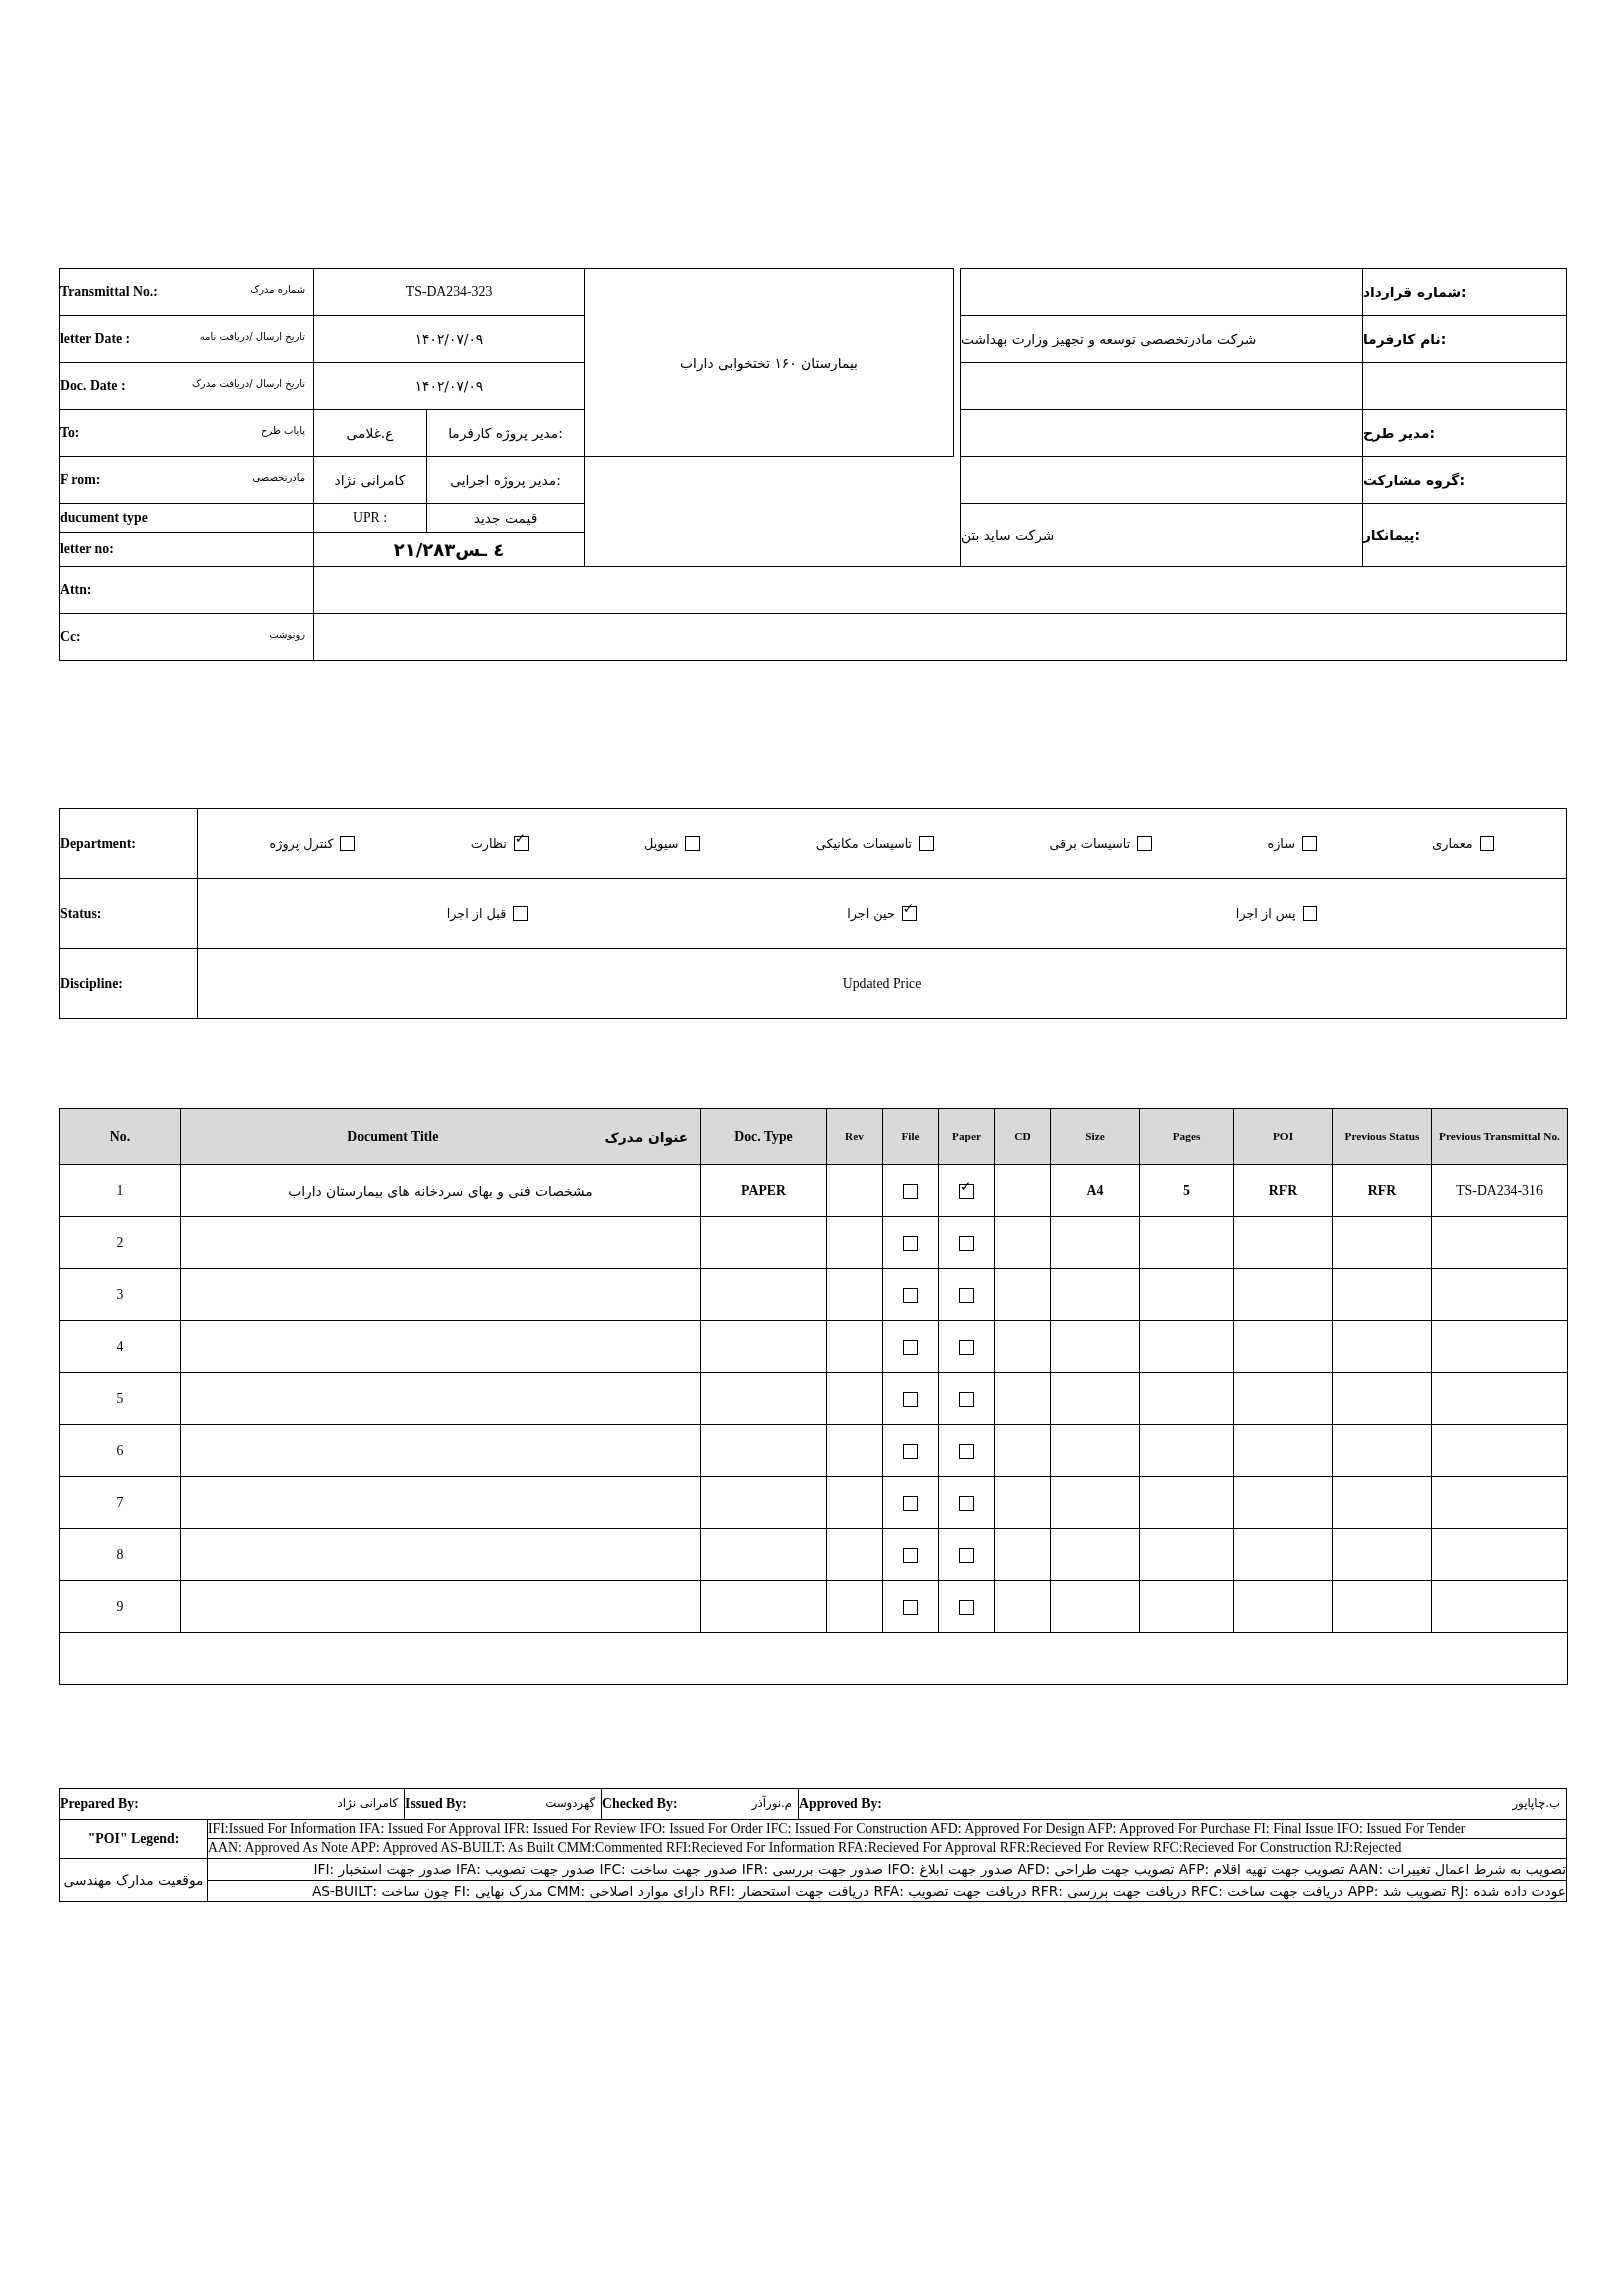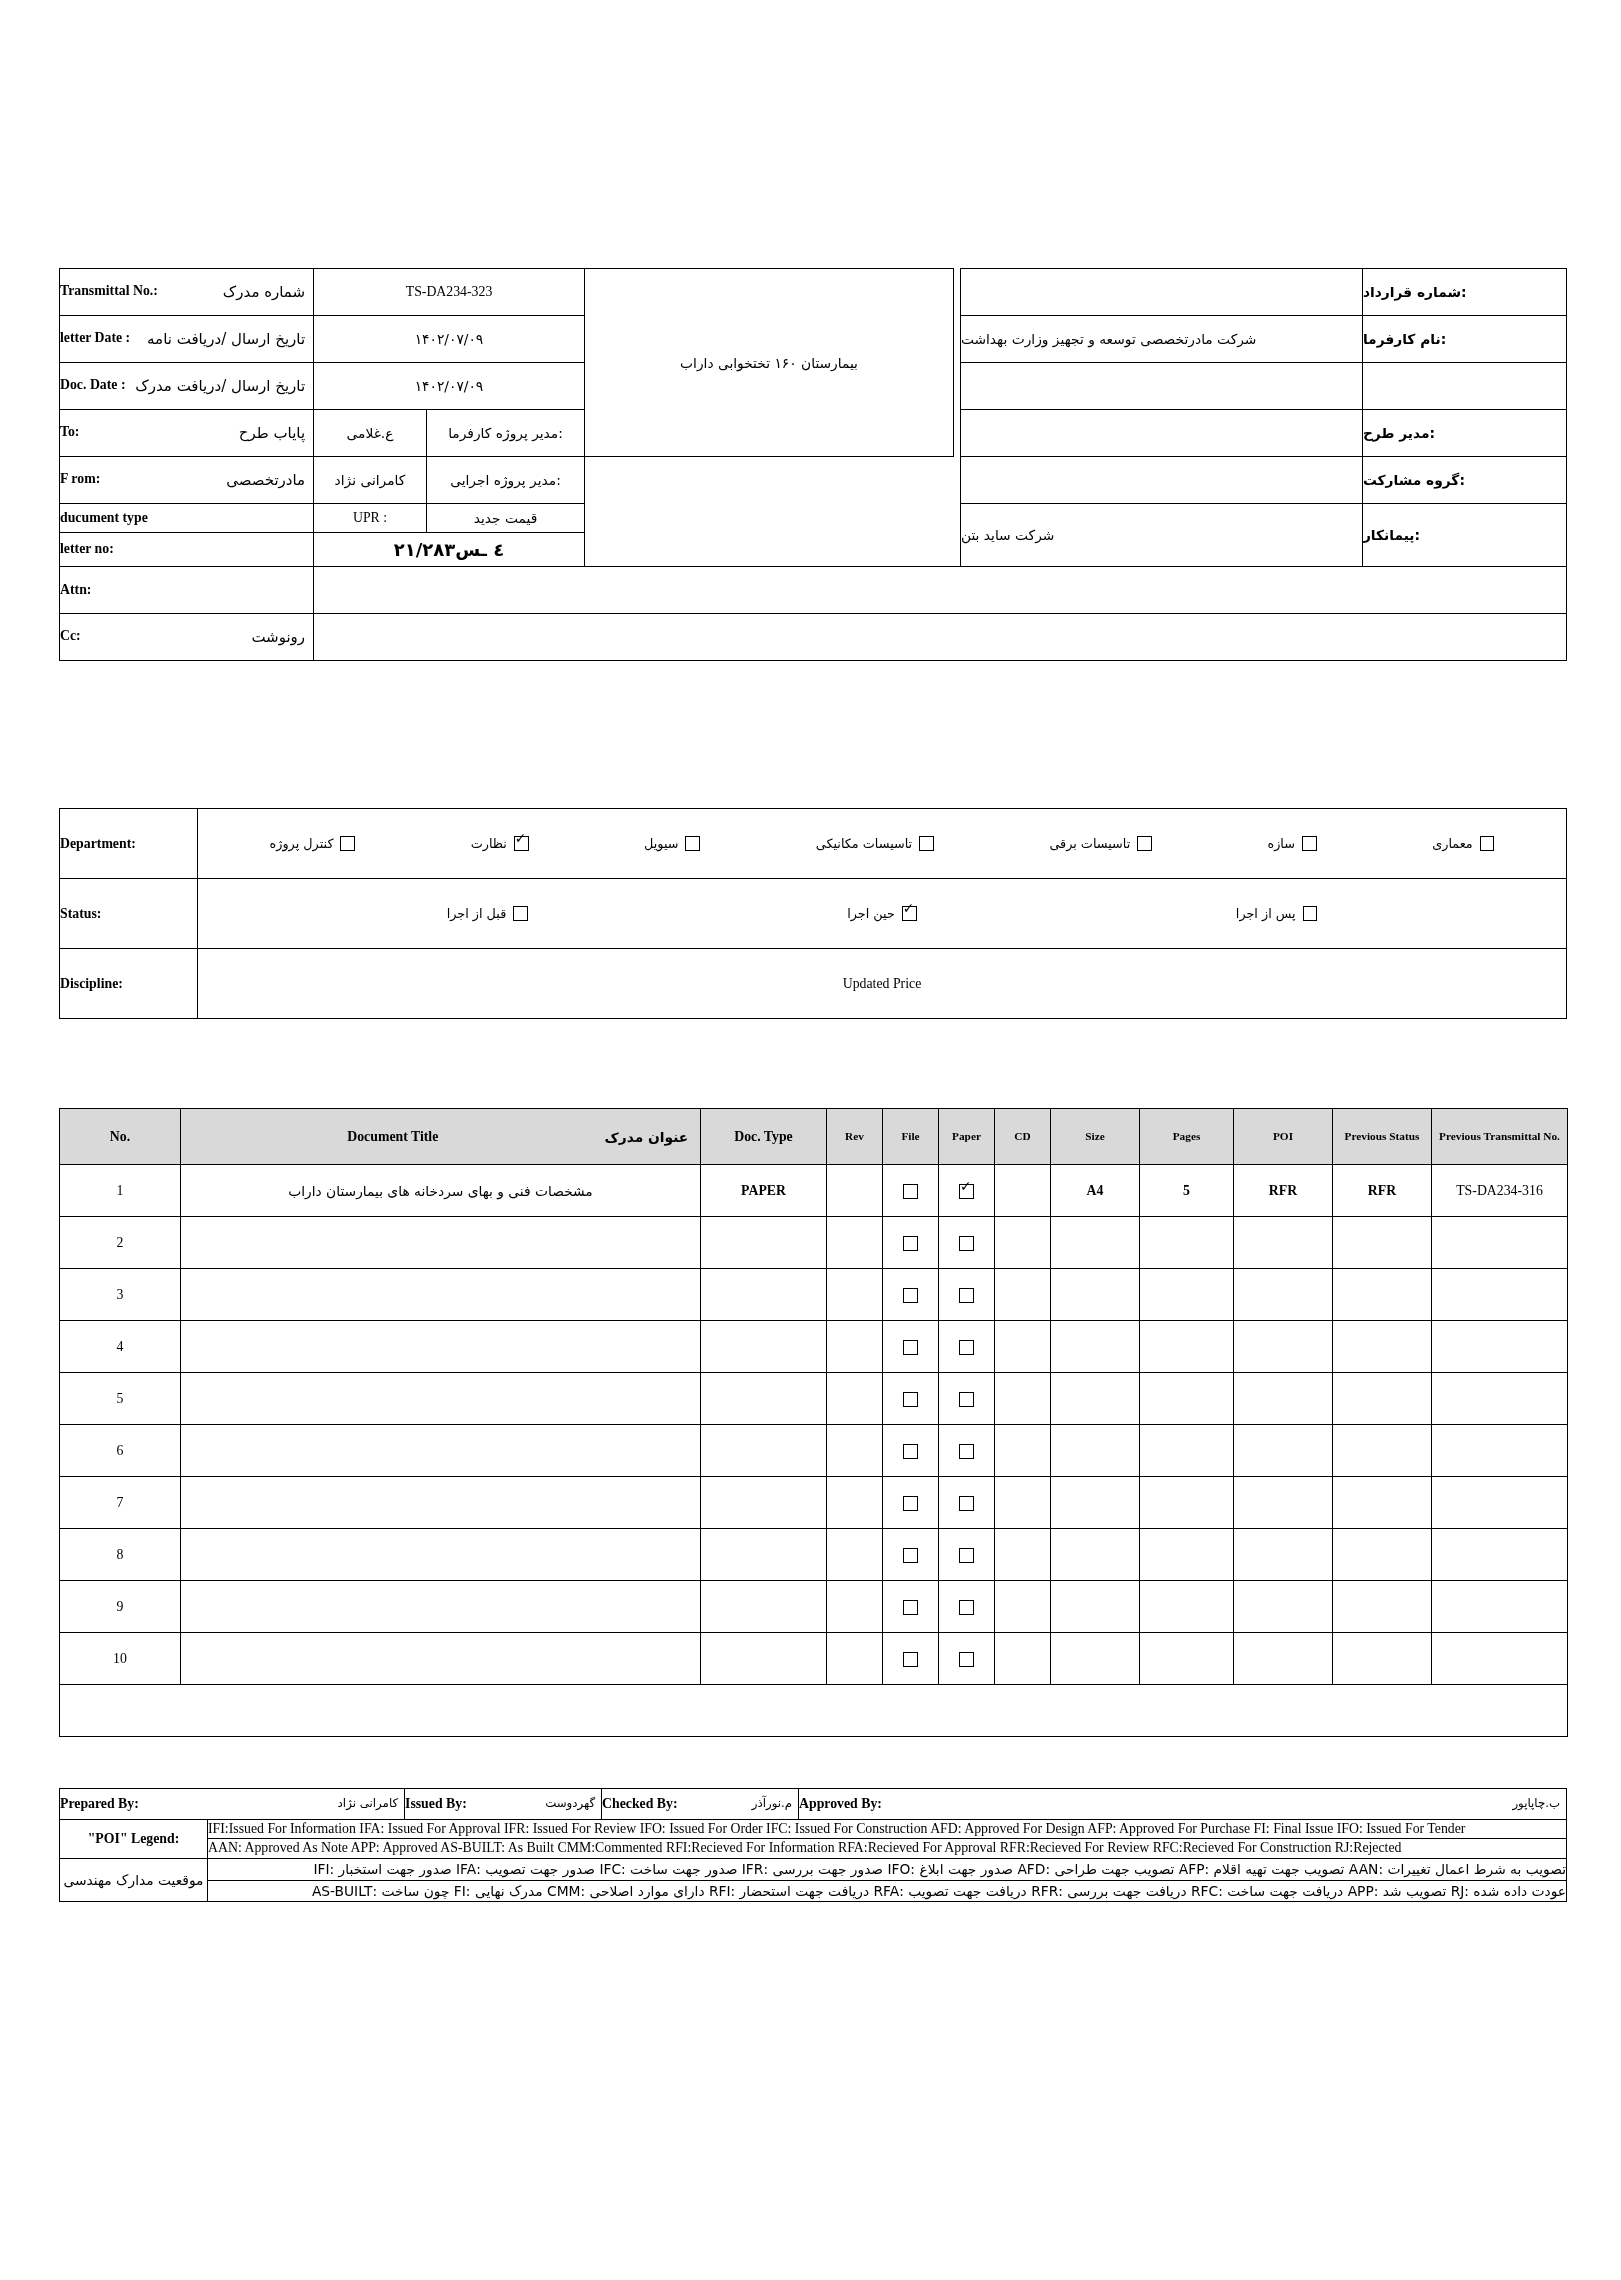--- a/index.html
+++ b/index.html
@@ -113,21 +113,21 @@
   }
   .block1 table { width: 1507px; }
   .b1-label {
     font-weight: bold;
     font-size: 14.8px;
     padding-left: 7.9px;
     height: 46px;
   }
   .b1-label-fa {
     font-family: "DejaVu Sans", sans-serif;
-    font-size: 15px;
+    font-size: 10px;
     float: right;
     padding-right: 7.9px;
     font-weight: normal;
   }
   .b1-val {
     text-align: center;
     font-family: "DejaVu Sans", sans-serif;
     font-size: 12.8px;
   }
   .b1-val-en {
@@ -628,34 +628,20 @@
         <td><span class="chk"></span></td>
         <td><span class="chk"></span></td>
         <td></td>
         <td></td>
         <td></td>
         <td></td>
         <td></td>
         <td></td>
       </tr>
 
-      <tr>
-        <td>10</td>
-        <td class="td-title"></td>
-        <td></td>
-        <td></td>
-        <td><span class="chk"></span></td>
-        <td><span class="chk"></span></td>
-        <td></td>
-        <td></td>
-        <td></td>
-        <td></td>
-        <td></td>
-        <td></td>
-      </tr>
 
       <tr>
         <td colspan="12" class="big-blank"></td>
       </tr>
     </tbody>
       </table>
   </div>
 
   <div class="block4">
     <table class="grid">

